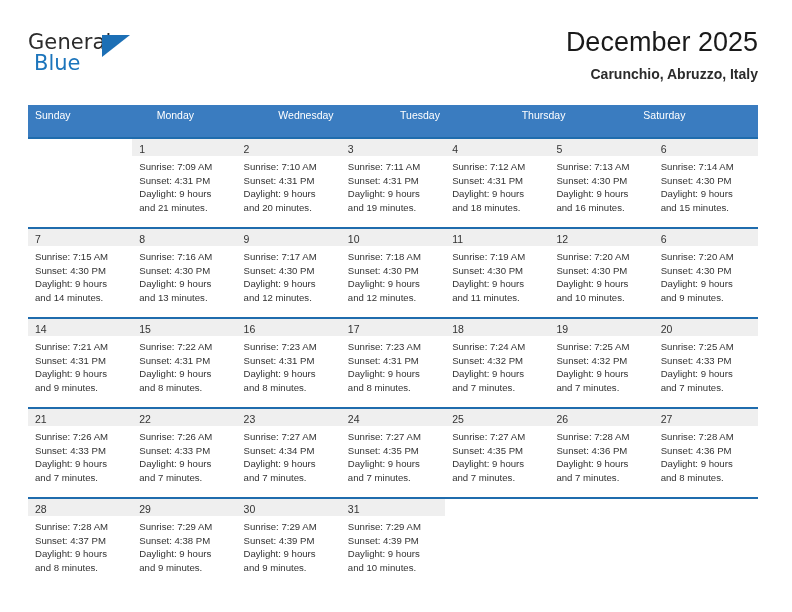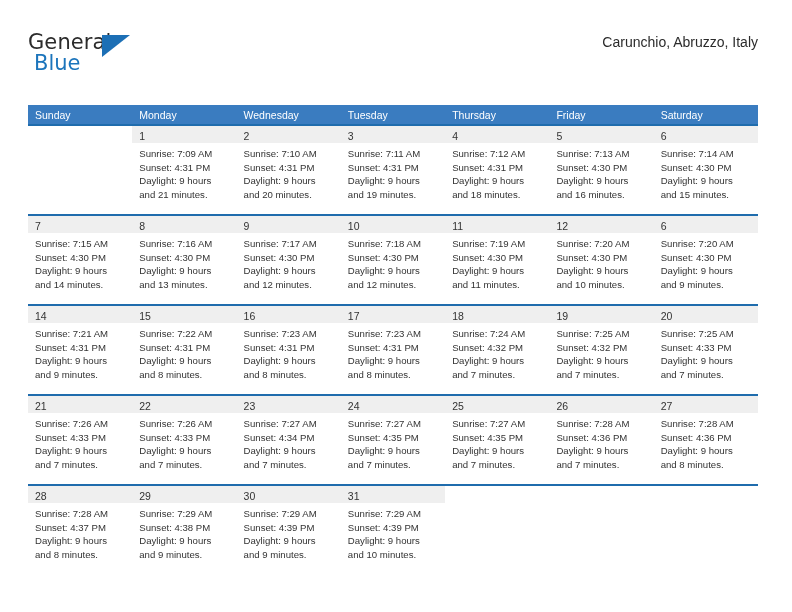--- a/index.html
+++ b/index.html
@@ -74,38 +74,38 @@
   }
   .cal-title {
     font-size: 27px;
     font-weight: 400;
     color: #1a1a1a;
     line-height: 32px;
     white-space: nowrap;
   }
   .cal-subtitle {
     font-size: 14px;
-    font-weight: 400;
+    font-weight: 700;
     color: #2b2b2b;
     line-height: 20px;
     margin-top: 6px;
     white-space: nowrap;
   }
 
   
   .calendar {
     position: absolute;
     left: 28px;
     top: 105px;
     width: 730px;
   }
   .dow-row {
     display: flex;
     background: #3a7cc0;
-    height: 19px;
+    height: 32px;
   }
   .dow-cell {
     flex: 1 1 0;
     color: #ffffff;
     font-size: 10.5px;
     line-height: 21px;
     padding-left: 7px;
     box-sizing: border-box;
     white-space: nowrap;
     overflow: hidden;
@@ -159,33 +159,33 @@
 
   <div class="header">
 
     <div class="brand">
       <span class="brand-general">General</span>
       <span class="brand-tri"></span>
       <span class="brand-blue">Blue</span>
     </div>
 
     <div class="title-block">
+      <div class="cal-title">December 2025</div>
       <div class="cal-subtitle">Carunchio, Abruzzo, Italy</div>
     </div>
 
   </div>
 
   <div class="calendar">
     <div class="dow-row" id="dow-row">
         <div class="dow-cell">Sunday</div>
         <div class="dow-cell">Monday</div>
         <div class="dow-cell">Wednesday</div>
         <div class="dow-cell">Tuesday</div>
         <div class="dow-cell">Thursday</div>
-        <div class="dow-cell">Friday</div>
         <div class="dow-cell">Saturday</div>
       </div>
     <div id="weeks-container">
         <div class="week">
           <div class="week-sep"></div>
           <div class="week-row">
             <div class="day-cell empty">
               <div class="day-num-band"><span class="day-num"></span></div>
               <div class="day-body"></div>
             </div>

